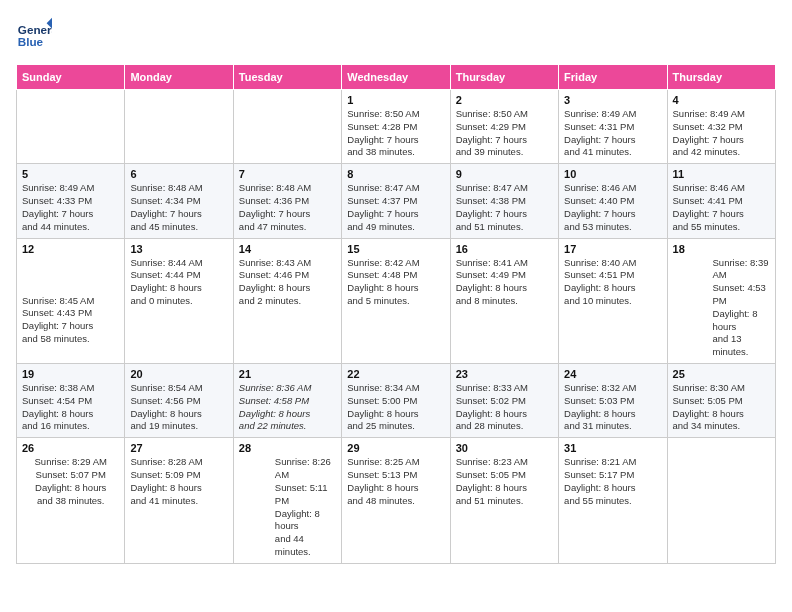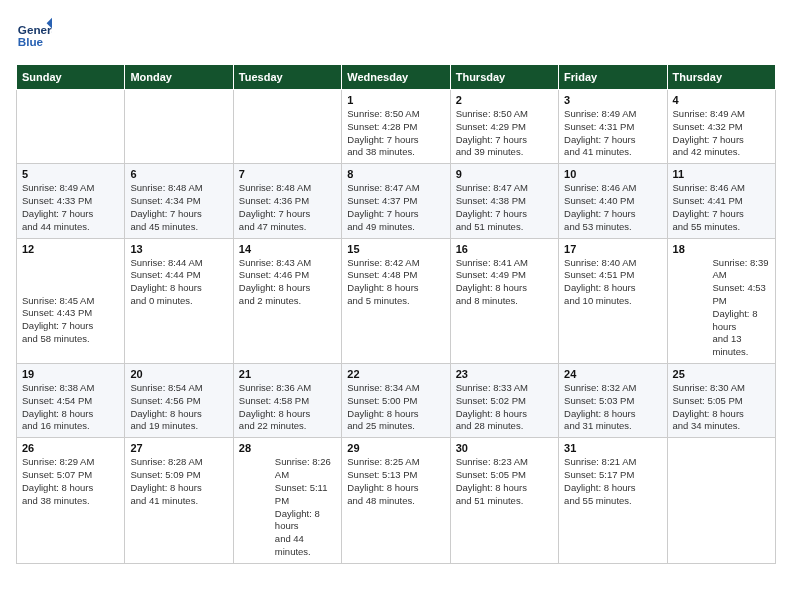--- a/index.html
+++ b/index.html
@@ -36,21 +36,21 @@
     .location {
       font-size: 14px;
       color: #444;
     }
     .calendar {
       width: 100%;
       border-collapse: collapse;
       font-size: 10px;
     }
     .calendar th {
-      background-color: #14532d;
+      background-color: #ec4899;
       color: #fff;
       text-align: left;
       padding: 6px 5px;
       font-size: 11px;
       font-weight: bold;
       border: 1px solid #fff;
     }
     .calendar td {
       border: 1px solid #ccc;
       vertical-align: top;
@@ -256,21 +256,21 @@
         </td>
         <td>
           <div class="day-num">20</div>
           <div class="day-info" style="white-space: pre-line;">Sunrise: 8:54 AM
 Sunset: 4:56 PM
 Daylight: 8 hours
 and 19 minutes.</div>
         </td>
         <td>
           <div class="day-num">21</div>
-          <div class="day-info" style="white-space: pre-line;">Sunrise: 8:36 AM
+          <div class="day-info" style="white-space: pre-line; font-style: italic;">Sunrise: 8:36 AM
 Sunset: 4:58 PM
 Daylight: 8 hours
 and 22 minutes.</div>
         </td>
         <td>
           <div class="day-num">22</div>
           <div class="day-info" style="white-space: pre-line;">Sunrise: 8:34 AM
 Sunset: 5:00 PM
 Daylight: 8 hours
 and 25 minutes.</div>
@@ -293,21 +293,21 @@
           <div class="day-num">25</div>
           <div class="day-info" style="white-space: pre-line;">Sunrise: 8:30 AM
 Sunset: 5:05 PM
 Daylight: 8 hours
 and 34 minutes.</div>
         </td>
       </tr>
       <tr>
         <td>
           <div class="day-num">26</div>
-          <div class="day-info" style="white-space: pre-line;">Sunrise: 8:29 AM
+          <div class="day-info" style="white-space: pre-line; text-align: center;">Sunrise: 8:29 AM
 Sunset: 5:07 PM
 Daylight: 8 hours
 and 38 minutes.</div>
         </td>
         <td>
           <div class="day-num">27</div>
           <div class="day-info" style="white-space: pre-line;">Sunrise: 8:28 AM
 Sunset: 5:09 PM
 Daylight: 8 hours
 and 41 minutes.</div>

